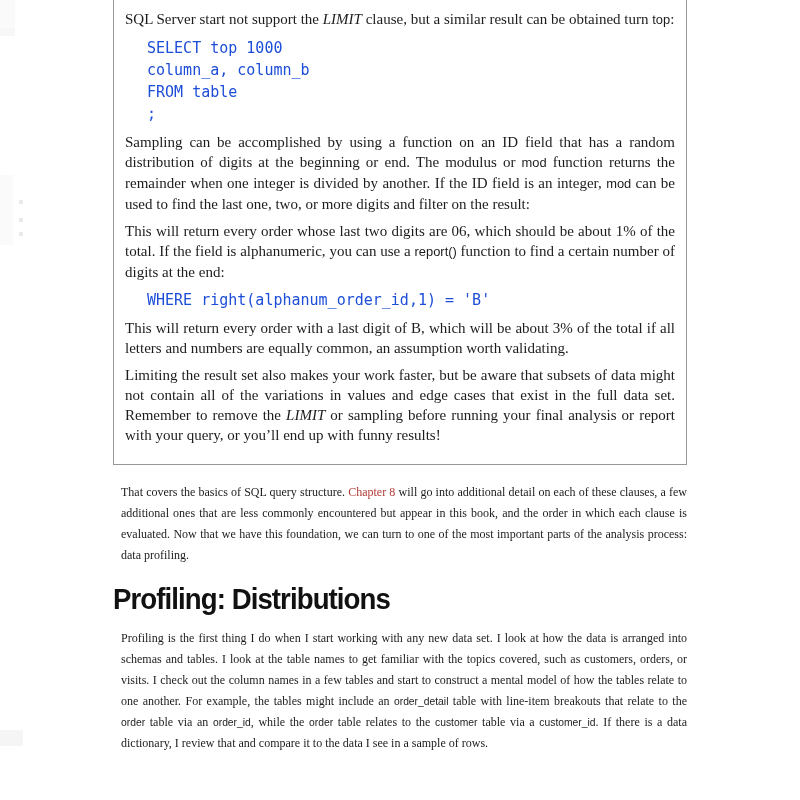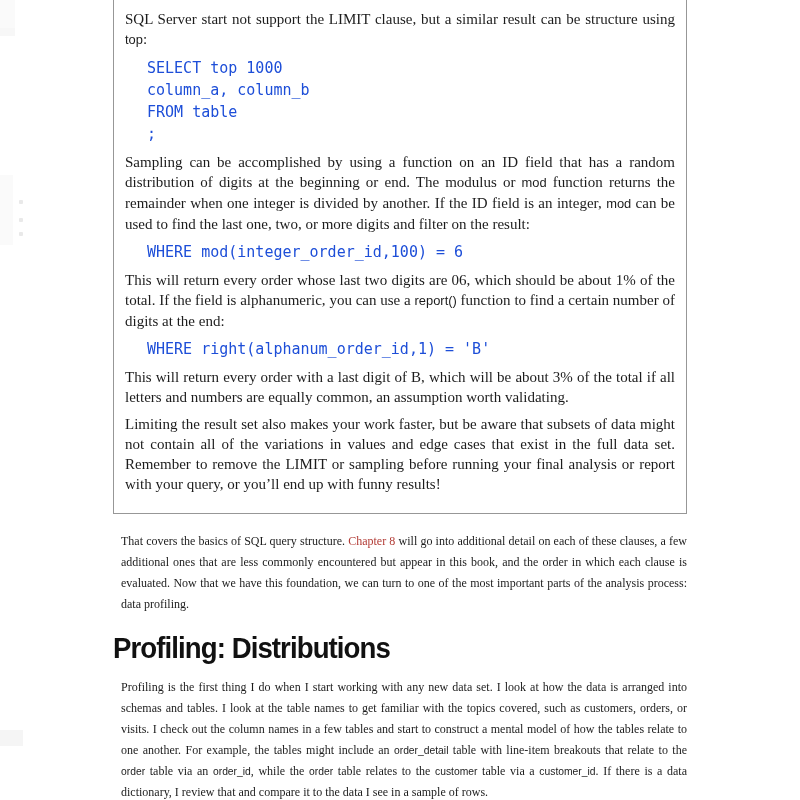--- a/index.html
+++ b/index.html
@@ -49,21 +49,21 @@
     color: #1d4ed8;
   }
 
   
   .body-para {
     margin: 17px 0 0 8px;
     font-size: 12px;
     line-height: 21px;
     text-align: justify;
   }
-  .seg-italic { }
+  .seg-italic { font-style: italic; }
   .seg-code {
     font-family: Liberation Sans, sans-serif;
     font-size: 0.86em;
   }
   .seg-link { color: #b23b35; }
 
   h1.section-heading {
     margin: 17px 0 0 0;
     font-family: "Liberation Sans", sans-serif;
     font-weight: bold;
@@ -83,27 +83,26 @@
 <div class="edge-artifact ea-2"></div>
 <div class="edge-artifact ea-3"></div>
 <div class="edge-artifact ea-4"></div>
 <div class="ea-dot" style="top:200px"></div>
 <div class="ea-dot" style="top:218px"></div>
 <div class="ea-dot" style="top:232px"></div>
 
 <div class="content">
 
   <div class="note-box">
-      <p class="box-para"><span>SQL Server start not support the </span><span class="seg-italic">LIMIT</span><span> clause, but a similar result can be structure using </span><span class="seg-code">top</span><span>:</span></p>
+      <p class="box-para"><span>SQL Server start not support the </span><span class="seg-italic">LIMIT</span><span> clause, but a similar result can be obtained turn </span><span class="seg-code">top</span><span>:</span></p>
       <pre class="code-block">SELECT top 1000
 column_a, column_b
 FROM table
 ;</pre>
       <p class="box-para"><span>Sampling can be accomplished by using a function on an ID field that has a random distribution of digits at the beginning or end. The modulus or </span><span class="seg-code">mod</span><span> function returns the remainder when one integer is divided by another. If the ID field is an integer, </span><span class="seg-code">mod</span><span> can be used to find the last one, two, or more digits and filter on the result:</span></p>
-      <pre class="code-block">WHERE mod(integer_order_id,100) = 6</pre>
       <p class="box-para"><span>This will return every order whose last two digits are 06, which should be about 1% of the total. If the field is alphanumeric, you can use a </span><span class="seg-code">report()</span><span> function to find a certain number of digits at the end:</span></p>
       <pre class="code-block">WHERE right(alphanum_order_id,1) = 'B'</pre>
       <p class="box-para"><span>This will return every order with a last digit of B, which will be about 3% of the total if all letters and numbers are equally common, an assumption worth validating.</span></p>
       <p class="box-para"><span>Limiting the result set also makes your work faster, but be aware that subsets of data might not contain all of the variations in values and edge cases that exist in the full data set. Remember to remove the </span><span class="seg-italic">LIMIT</span><span> or sampling before running your final analysis or report with your query, or you’ll end up with funny results!</span></p>
     </div>
 
   <p class="body-para"><span>That covers the basics of SQL query structure. </span><span class="seg-link">Chapter 8</span><span> will go into additional detail on each of these clauses, a few additional ones that are less commonly encountered but appear in this book, and the order in which each clause is evaluated. Now that we have this foundation, we can turn to one of the most important parts of the analysis process: data profiling.</span></p>
 
   <h1 class="section-heading">Profiling: Distributions</h1>
 

